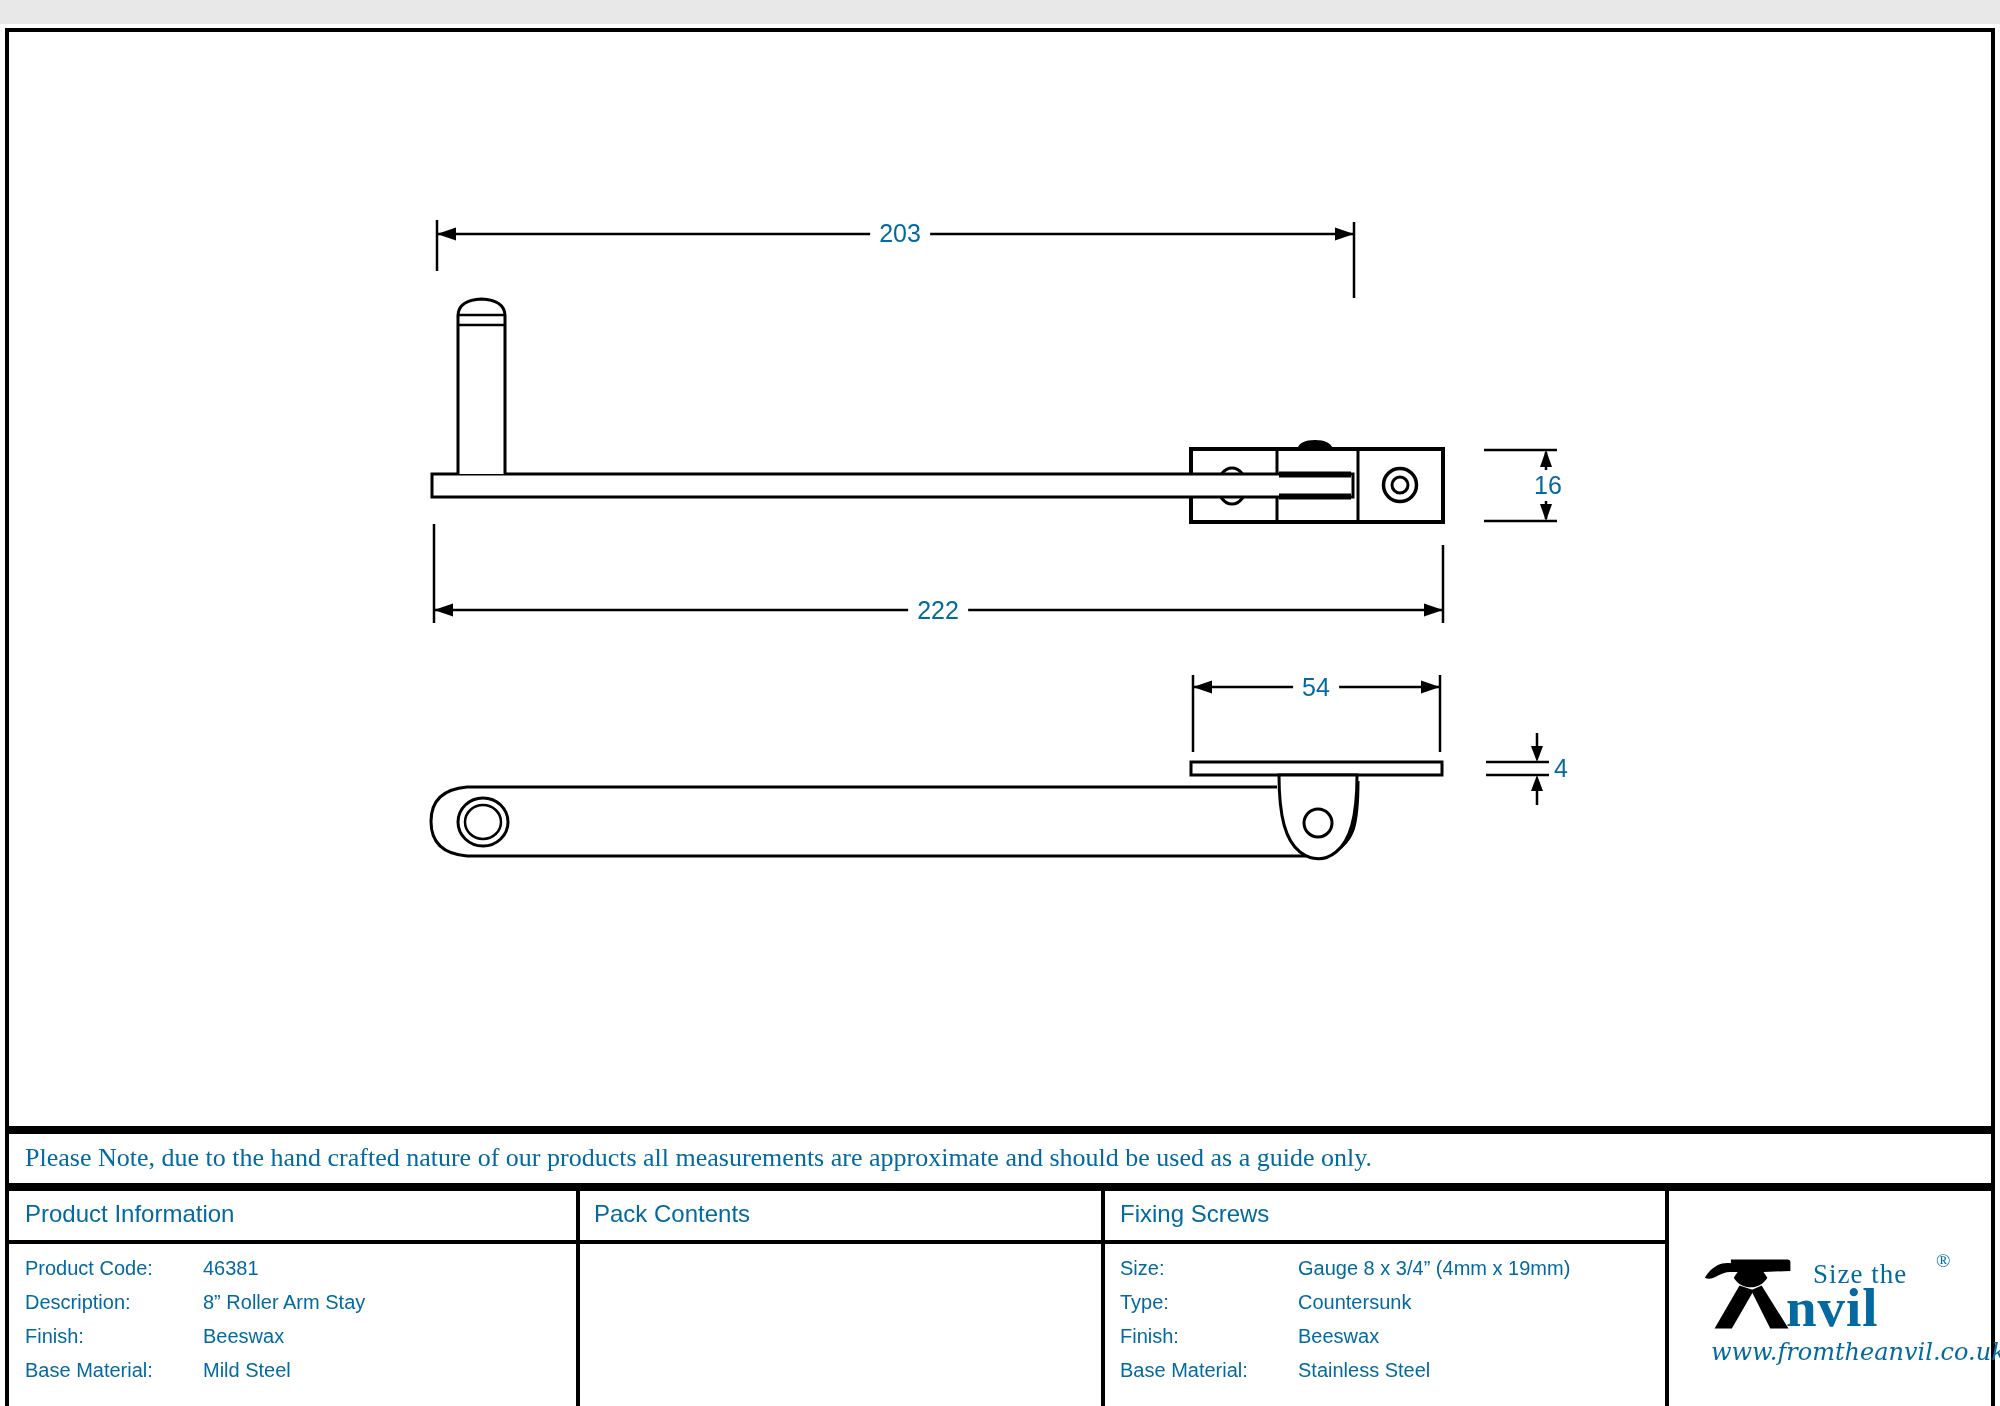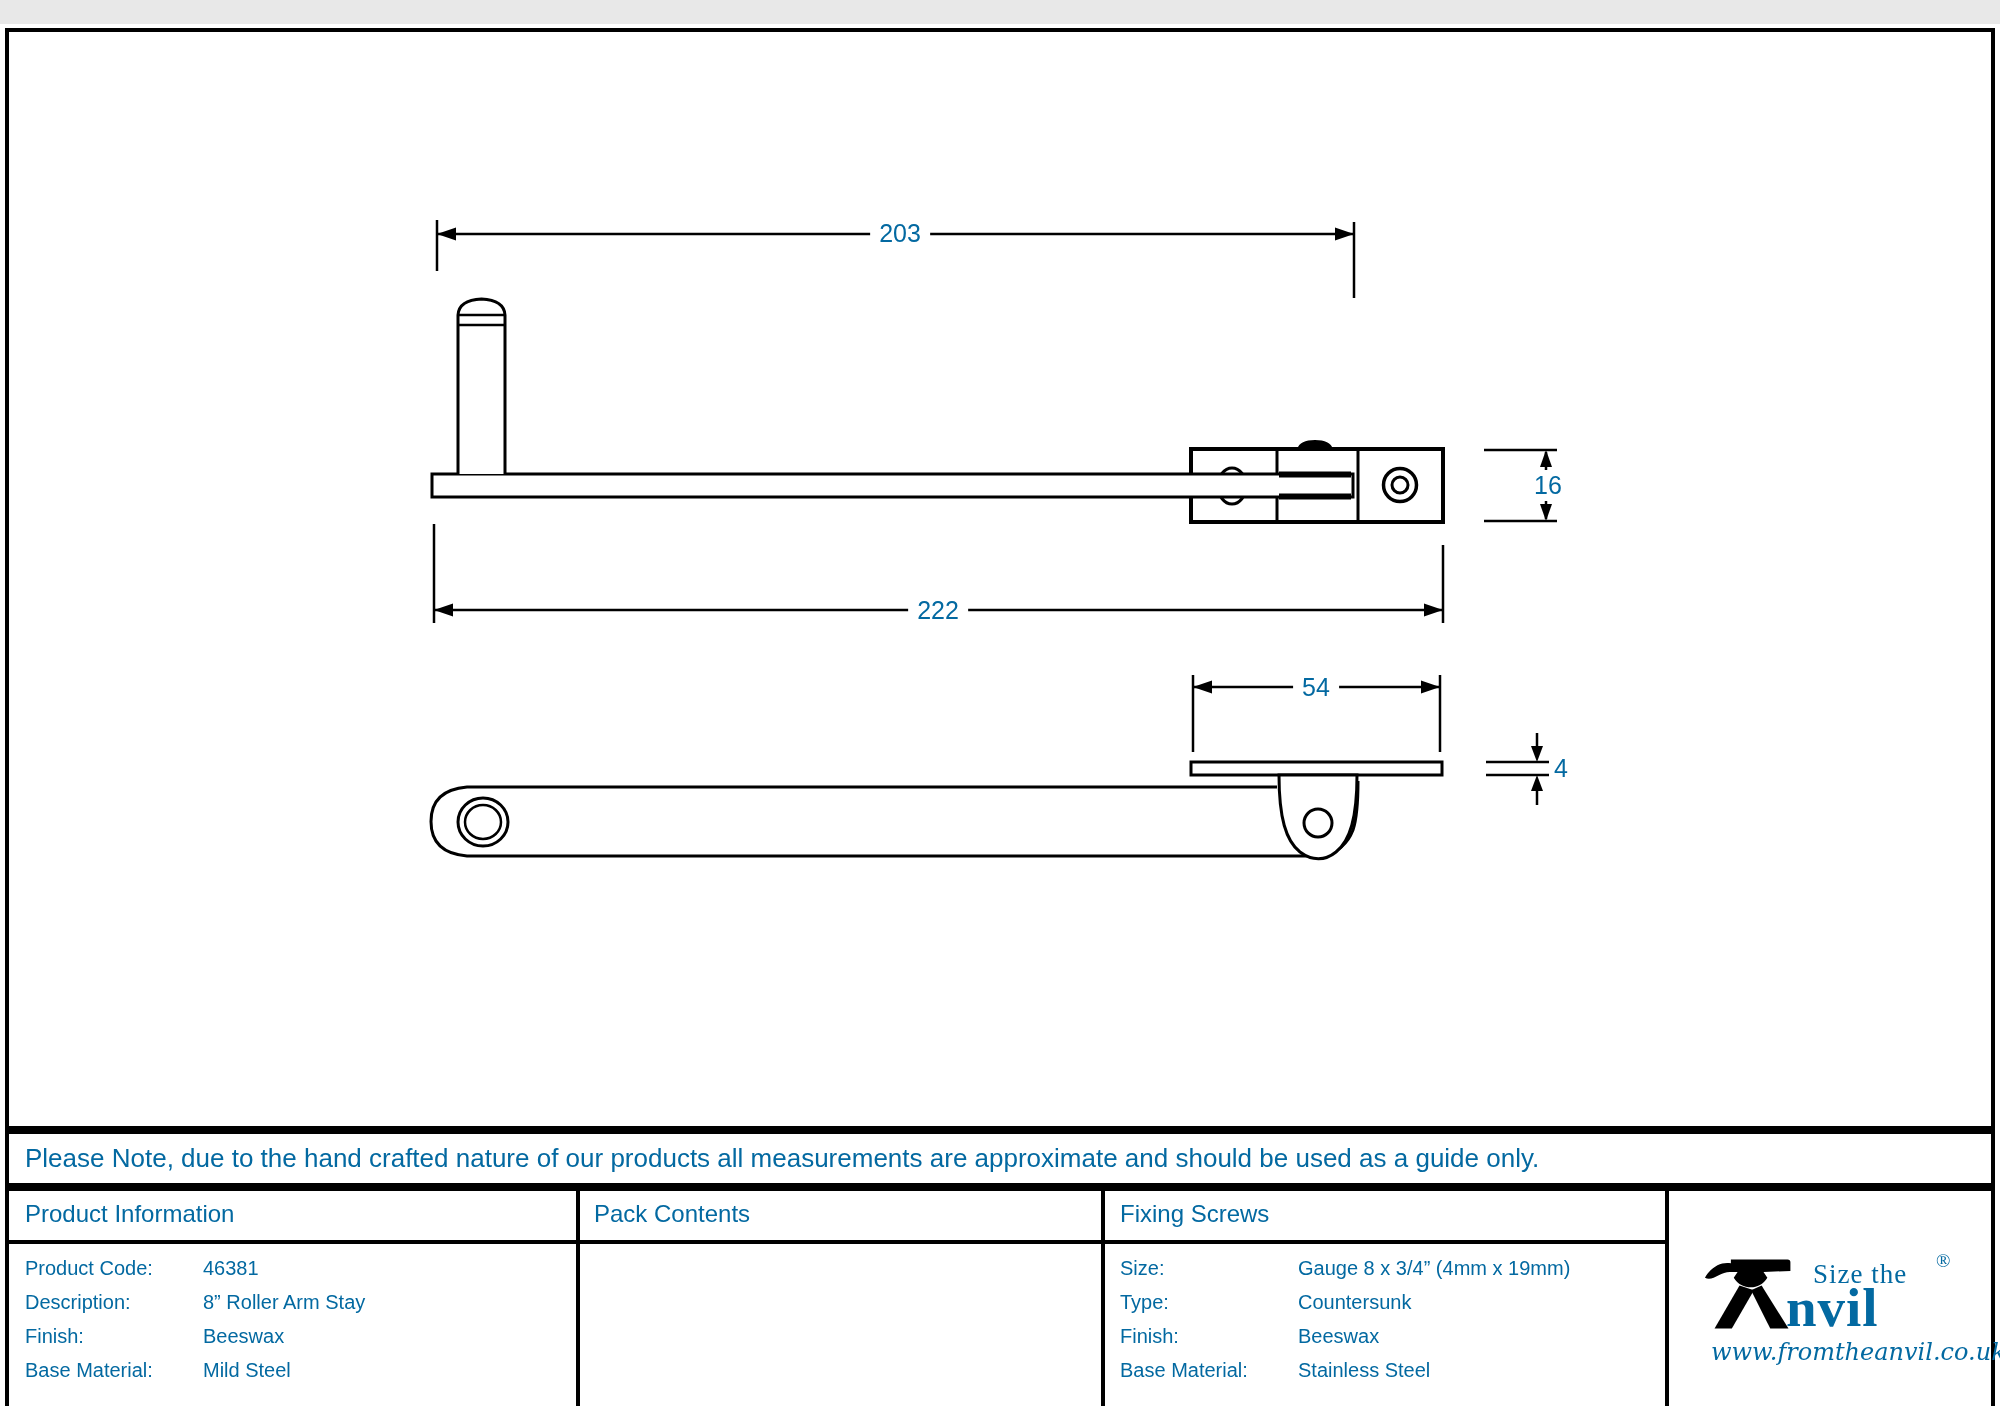--- a/index.html
+++ b/index.html
@@ -5,21 +5,21 @@
   html,body{margin:0;padding:0;background:#e8e8e8;}
   #page{position:relative;width:2000px;height:1406px;background:#ffffff;
         font-family:"Liberation Sans",sans-serif;color:#0369a1;overflow:hidden;margin-top:24px;}
   .abs{position:absolute;}
   .frame{position:absolute;border:4px solid #000;box-sizing:border-box;background:#fff;}
   svg{position:absolute;left:0;top:0;}
   .dim-label{position:absolute;transform:translate(-50%,-50%);background:#fff;
              padding:0 9px;font-size:25px;letter-spacing:0px;white-space:nowrap;}
   .dim-label.side{padding:0 4px;}
   .note-text{position:absolute;left:25px;top:1106px;height:56px;line-height:56px;
-             font-size:26px;white-space:nowrap;}
+             font-size:26px;white-space:nowrap;font-family:Liberation Serif, serif;}
   .th{position:absolute;top:1176px;font-size:24px;white-space:nowrap;}
   .tcol{position:absolute;top:1227px;font-size:20px;line-height:34px;}
   .trow{display:flex;}
   .tlabel{flex:0 0 178px;}
   .tval{white-space:nowrap;}
   .vline{position:absolute;width:4px;background:#000;}
   .hline{position:absolute;height:4px;background:#000;}
   
   .logo-fromthe{position:absolute;left:1813px;top:1235px;font-family:"Liberation Serif",serif;
                 font-size:27px;letter-spacing:1px;white-space:nowrap;}

